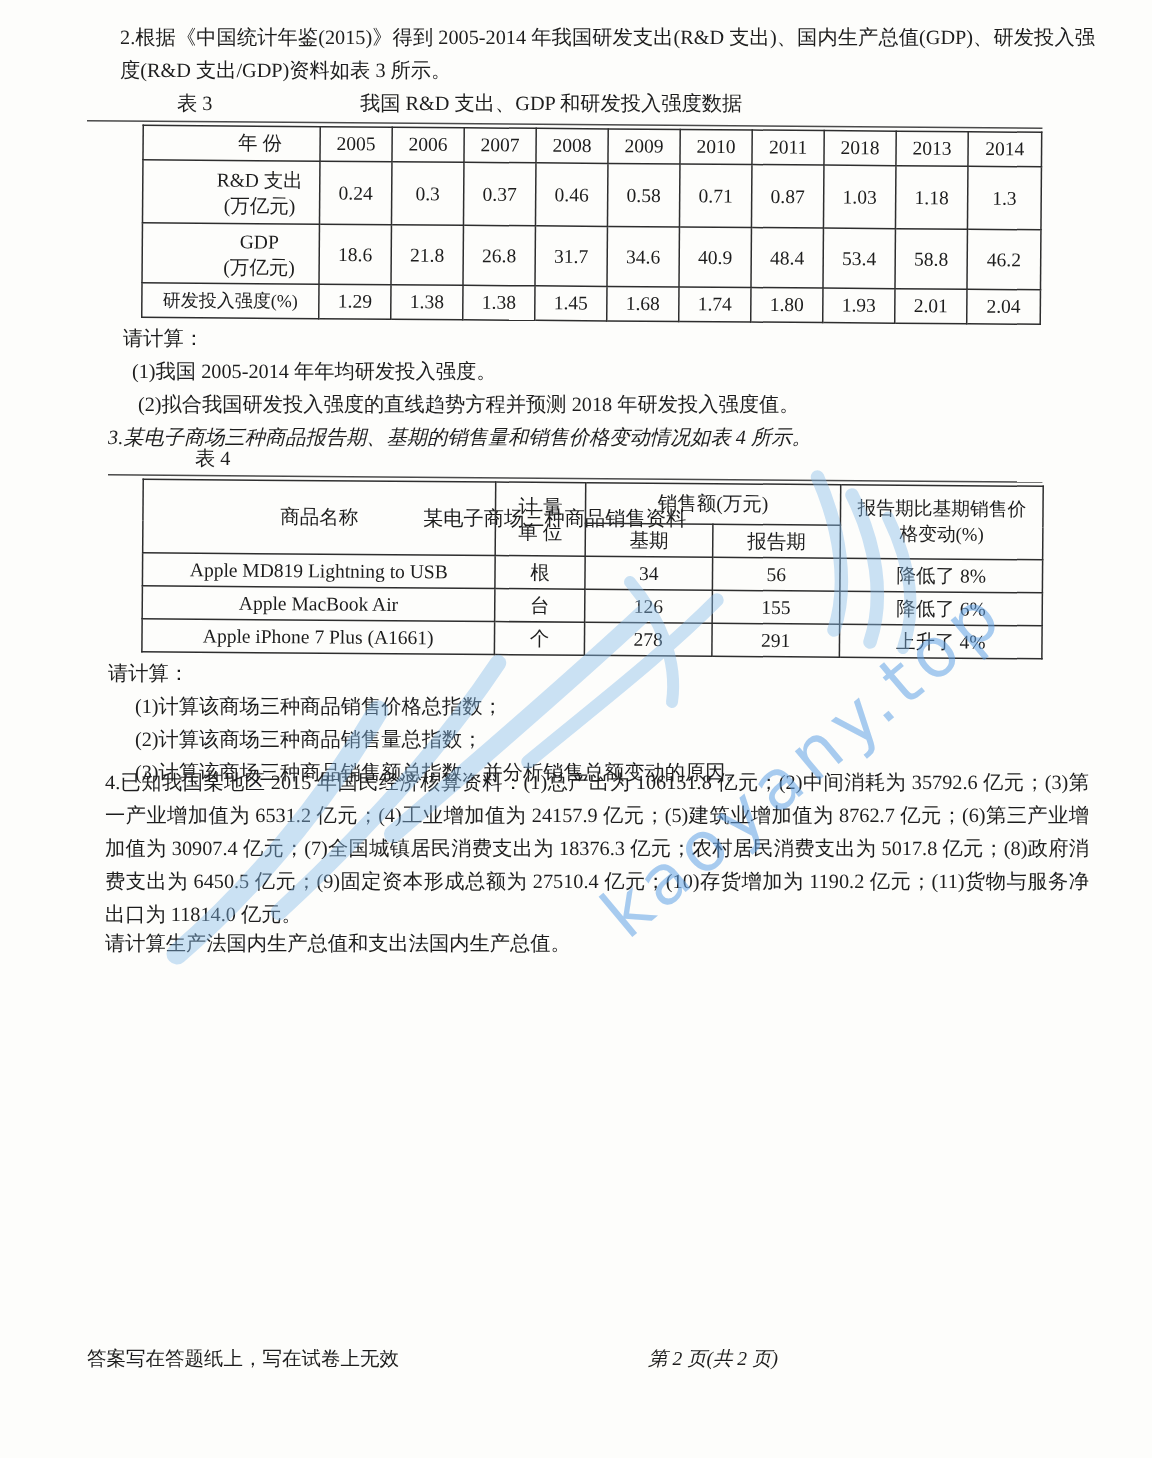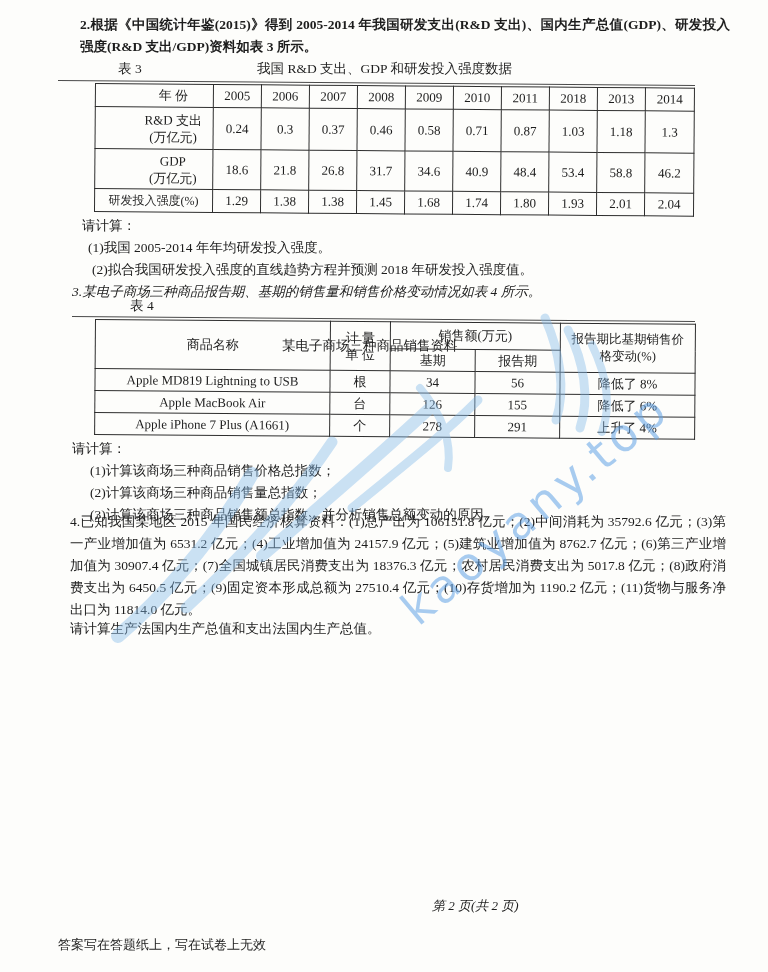--- a/index.html
+++ b/index.html
@@ -54,24 +54,24 @@
       <path d="M 352 508 C 398 470 440 438 478 400" stroke-width="9"></path>
       <path d="M 545 318 C 560 352 566 390 556 420" stroke-width="9"></path>
       <path d="M 568 330 C 584 362 590 398 580 428" stroke-width="9"></path>
       <path d="M 592 345 C 606 374 612 404 602 432" stroke-width="8"></path>
       <path d="M 420 388 C 440 412 452 440 448 468" stroke-width="8"></path>
     </g>
   </svg>
   <div id="wm-text">kaoyany.top</div>
 </div>
 
-<div class="abs para" style="left:80px; top:14px; width:650px;font-weight:bold;">2.根据《中国统计年鉴(2015)》得到 2005-2014 年我国研发支出(R&amp;D 支出)、国内生产总值(GDP)、研发投入强度(R&amp;D 支出/GDP)资料如表 3 所示。</div>
+<div class="abs para" style="left:80px; top:14px; width:650px;">2.根据《中国统计年鉴(2015)》得到 2005-2014 年我国研发支出(R&amp;D 支出)、国内生产总值(GDP)、研发投入强度(R&amp;D 支出/GDP)资料如表 3 所示。</div>
 
 <div class="abs caption" style="left:118px; top:60px;">表 3</div>
-<div class="abs caption" style="left:240px; top:60px;margin-left:17px;">我国 R&amp;D 支出、GDP 和研发投入强度数据</div>
+<div class="abs caption" style="left:240px; top:60px;">我国 R&amp;D 支出、GDP 和研发投入强度数据</div>
 <div class="abs cap-rule tilt" style="left:58px; top:80px; width:637px;"></div>
 
 <table id="rd-table" class="abs tilt" style="left:95px; top:83px;">
   <colgroup>
     <col style="width:118px">
     <col style="width:48px">
       <col style="width:48px">
       <col style="width:48px">
       <col style="width:48px">
       <col style="width:48px">
@@ -203,14 +203,14 @@
   </table>
 
 <div class="abs para" style="left:72px; top:438px;">请计算：</div>
 <div class="abs para" style="left:90px; top:460px;">(1)计算该商场三种商品销售价格总指数；</div>
 <div class="abs para" style="left:90px; top:482px;">(2)计算该商场三种商品销售量总指数；</div>
 <div class="abs para" style="left:90px; top:504px;">(3)计算该商场三种商品销售额总指数，并分析销售总额变动的原因。</div>
 
 <div class="abs para" style="left:70px; top:511px; width:656px;">4.已知我国某地区 2015 年国民经济核算资料：(1)总产出为 106151.8 亿元；(2)中间消耗为 35792.6 亿元；(3)第一产业增加值为 6531.2 亿元；(4)工业增加值为 24157.9 亿元；(5)建筑业增加值为 8762.7 亿元；(6)第三产业增加值为 30907.4 亿元；(7)全国城镇居民消费支出为 18376.3 亿元；农村居民消费支出为 5017.8 亿元；(8)政府消费支出为 6450.5 亿元；(9)固定资本形成总额为 27510.4 亿元；(10)存货增加为 1190.2 亿元；(11)货物与服务净出口为 11814.0 亿元。</div>
 <div class="abs para" style="left:70px; top:618px; width:656px;">请计算生产法国内生产总值和支出法国内生产总值。</div>
 
-<div class="abs footer" style="left:58px; top:936px;">答案写在答题纸上，写在试卷上无效</div>
+<div class="abs footer" style="left:58px; top:897px;">答案写在答题纸上，写在试卷上无效</div>
 <div class="abs footer" style="left:432px; top:897px;font-style:italic;">第 2 页(共 2 页)</div>
 
 </body></html>

